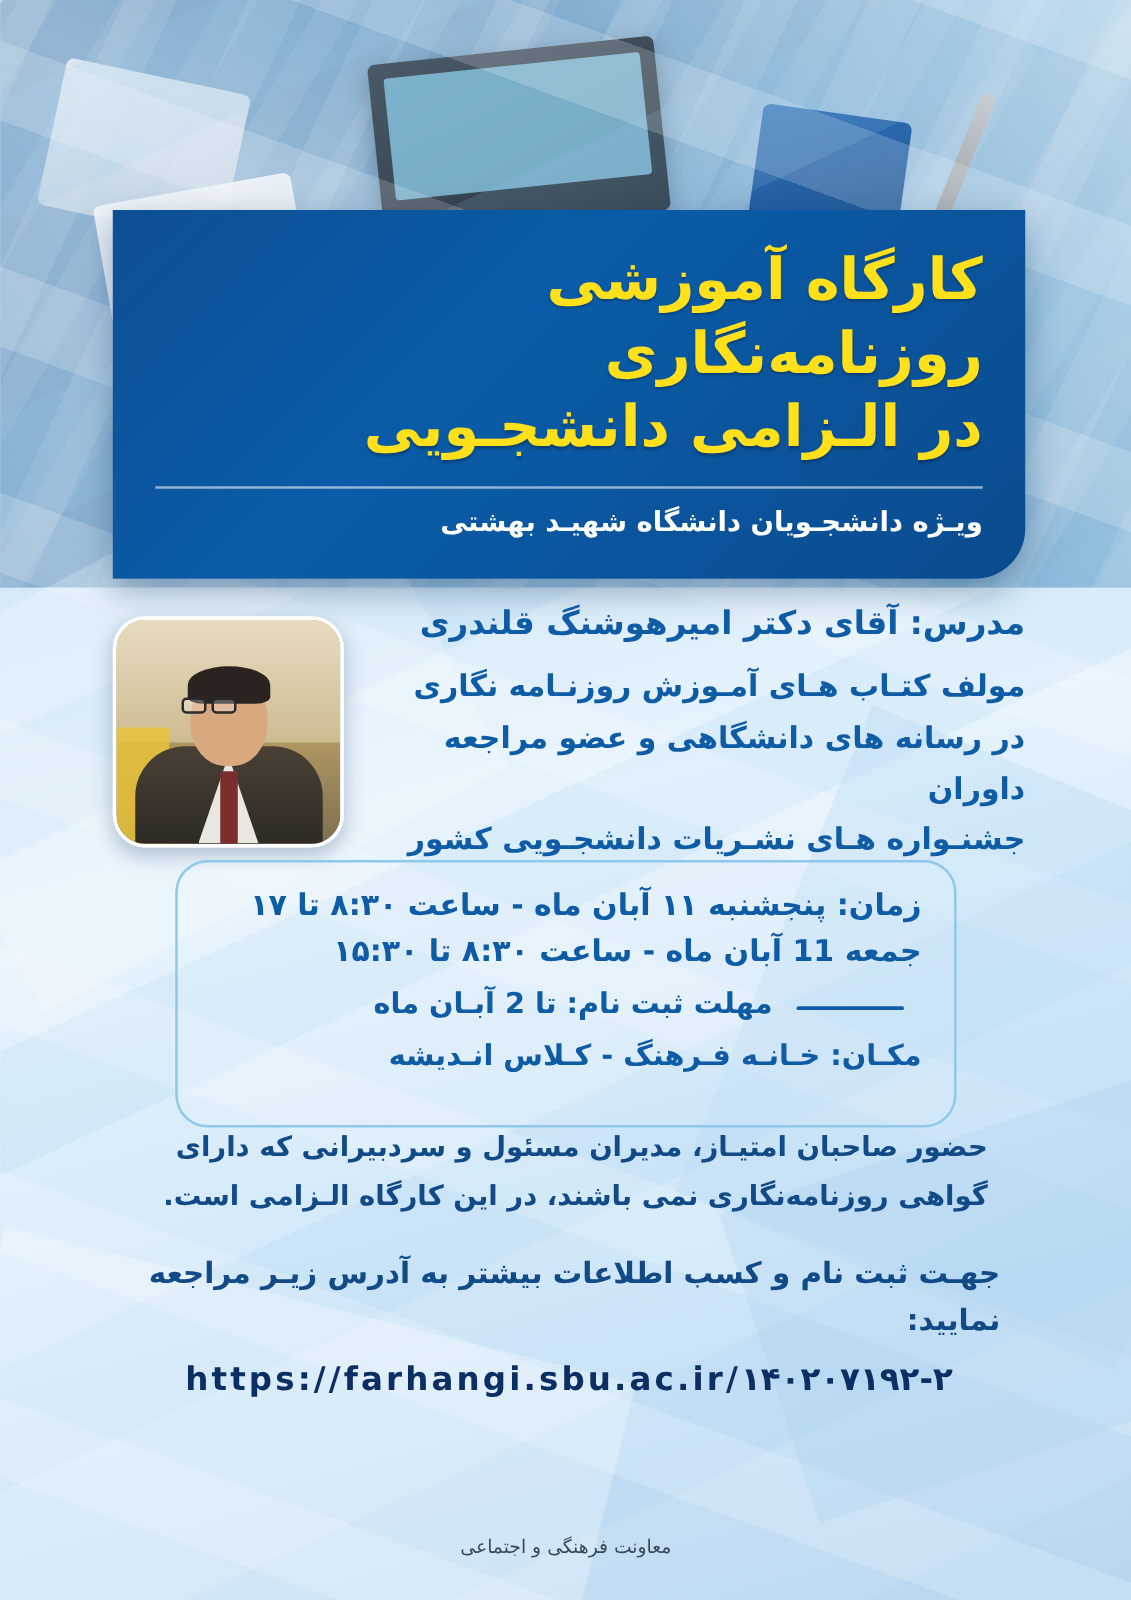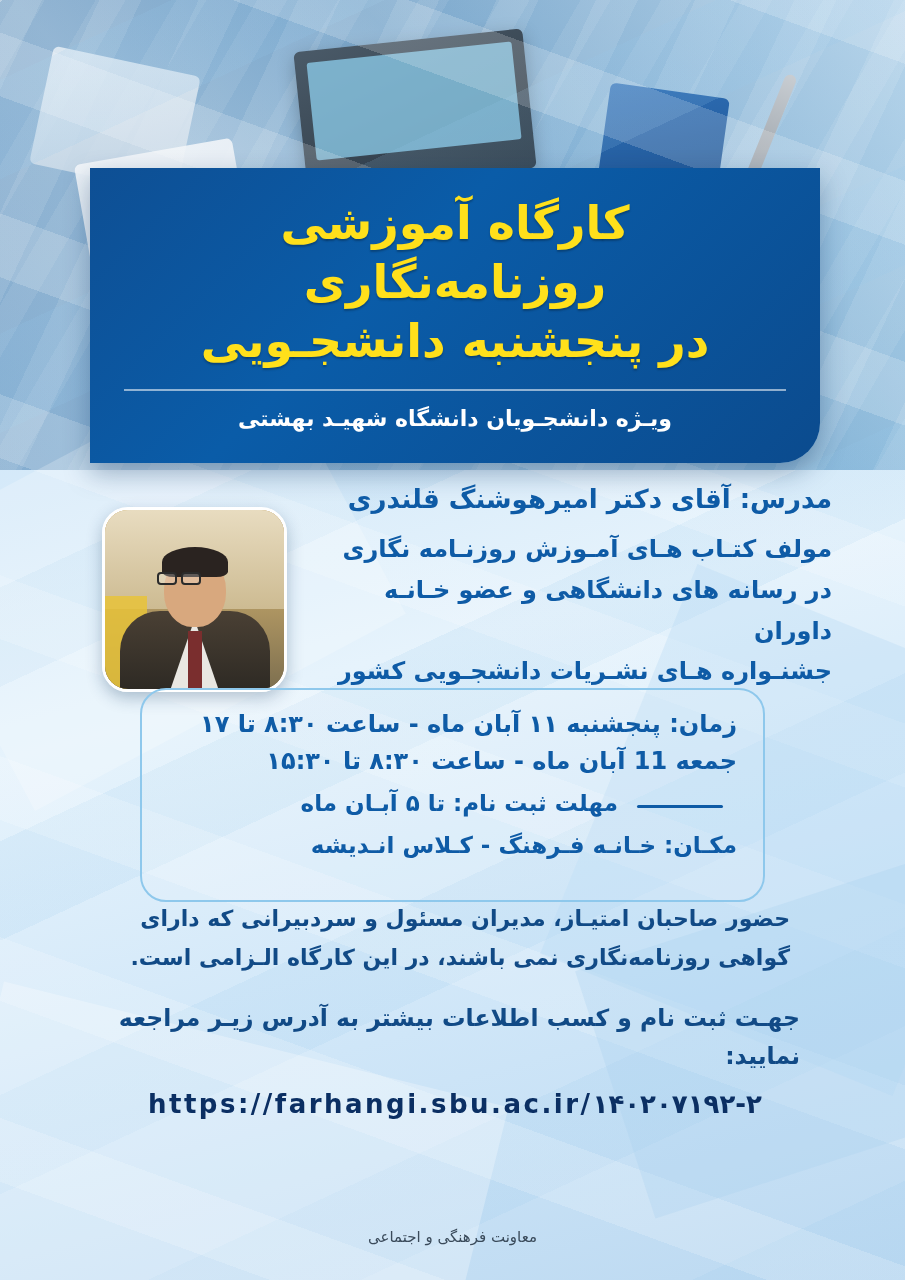--- a/index.html
+++ b/index.html
@@ -70,21 +70,21 @@
   
   .header-panel {
     position: absolute;
     left: 90px;
     top: 168px;
     width: 730px;
     padding: 26px 34px 30px 34px;
     background: linear-gradient(135deg, #0e4f94 0%, #0a5ca8 40%, #0b4b8e 100%);
     border-radius: 0 0 40px 0;
     box-shadow: 0 10px 26px rgba(10,50,95,0.35);
-    text-align: center;
+    text-align: right;
   }
   .title-line {
     color: #ffe01b;
     font-size: 46px;
     font-weight: bold;
     line-height: 1.28;
     letter-spacing: -0.5px;
     text-shadow: 0 2px 2px rgba(0,0,0,0.25);
   }
   .title-sep {
@@ -100,23 +100,22 @@
   }
 
   
   .presenter {
     position: absolute;
     top: 478px;
     left: 90px;
     width: 730px;
     display: flex;
     flex-direction: row-reverse;
-    align-items: flex-end;
+    align-items: center;
     gap: 22px;
-    margin-left: 12px;
   }
   .presenter-photo {
     width: 185px;
     height: 185px;
     border-radius: 26px;
     flex: 0 0 auto;
     border: 3px solid #ffffff;
     box-shadow: 0 6px 16px rgba(20,60,100,0.3);
     overflow: hidden;
     background: linear-gradient(160deg, #c8a86a 0%, #8d7a52 55%, #6a5e43 100%);
@@ -253,52 +252,52 @@
     <div class="obj phone"></div>
   </div>
   <div class="bg-facets"></div>
   <div class="facet f1"></div>
   <div class="facet f2"></div>
   <div class="facet f3"></div>
   <div class="facet f4"></div>
 
   <div class="header-panel">
     <div class="title-line">کارگاه آموزشی روزنامه‌نگاری</div>
-    <div class="title-line">در پنجشنبه دانشجـویی</div>
+    <div class="title-line">در الـزامی دانشجـویی</div>
     <div class="title-sep"></div>
     <div class="subtitle">ویـژه دانشجـویان دانشگاه شهیـد بهشتی</div>
   </div>
 
   <div class="presenter">
     <div class="presenter-photo">
       <div class="pp-bg"></div>
       <div class="pp-wall"></div>
       <div class="pp-yellow"></div>
       <div class="pp-body"></div>
       <div class="pp-shirt"></div>
       <div class="pp-tie"></div>
       <div class="pp-head"></div>
       <div class="pp-hair"></div>
       <div class="pp-glass-l"></div>
       <div class="pp-glass-r"></div>
     </div>
     <div class="presenter-text">
       <div class="presenter-name">مدرس: آقای دکتر امیرهوشنگ قلندری</div>
       <div class="presenter-bio">مولف کتـاب هـای آمـوزش روزنـامه نگاری</div>
-      <div class="presenter-bio">در رسانه های دانشگاهی و عضو خـانـه داوران</div>
+      <div class="presenter-bio">در رسانه های دانشگاهی و عضو مراجعه داوران</div>
       <div class="presenter-bio">جشنـواره هـای نشـریات دانشجـویی کشور</div>
     </div>
   </div>
 
   <div class="details">
     <div class="detail-line">زمان: پنجشنبه ۱۱ آبان ماه - ساعت ۸:۳۰ تا ۱۷</div>
     <div class="detail-line">جمعه 11 آبان ماه - ساعت ۸:۳۰ تا ۱۵:۳۰</div>
     <div class="detail-row">
       <span class="rule"></span>
-      <span class="detail-line small">مهلت ثبت نام: تا ۵ آبـان ماه</span>
+      <span class="detail-line small">مهلت ثبت نام: تا 2 آبـان ماه</span>
     </div>
     <div class="detail-row">
       <span class="detail-line small">مکـان: خـانـه فـرهنگ - کـلاس انـدیشه</span>
     </div>
   </div>
 
   <div class="notice">
     <div>حضور صاحبان امتیـاز، مدیران مسئول و سردبیرانی که دارای</div>
     <div>گواهی روزنامه‌نگاری نمی باشند، در این کارگاه الـزامی است.</div>
   </div>

